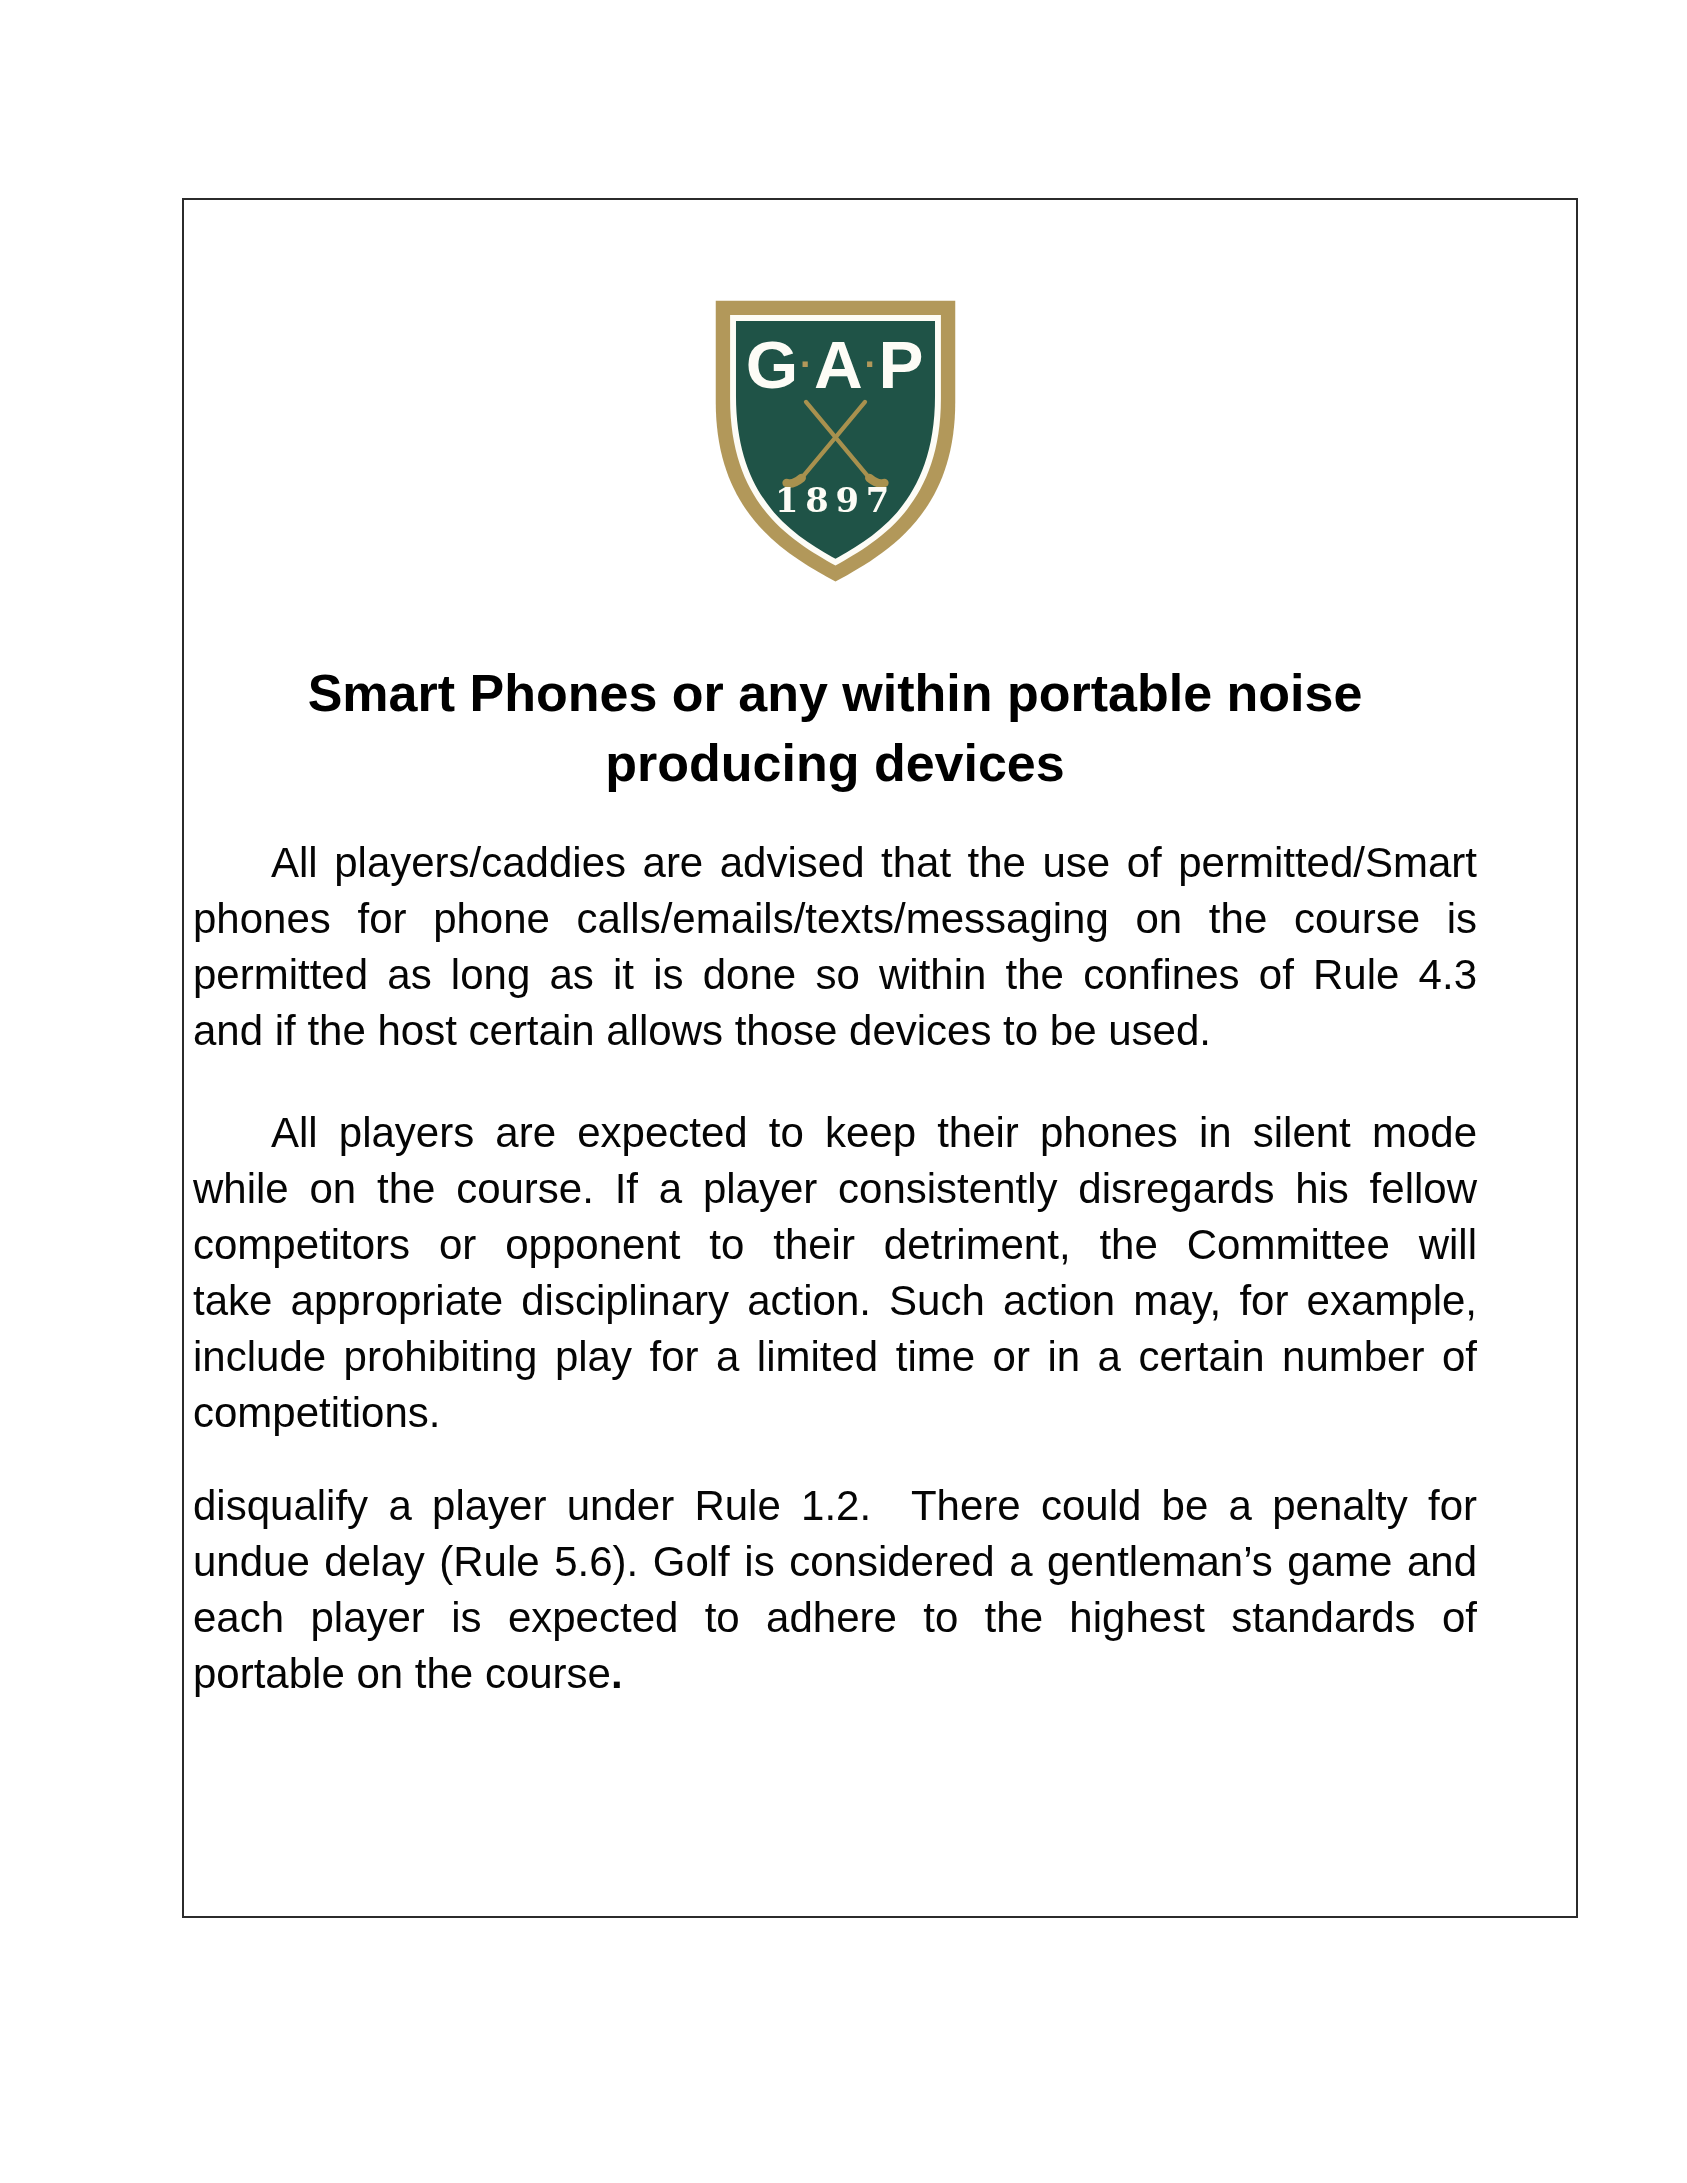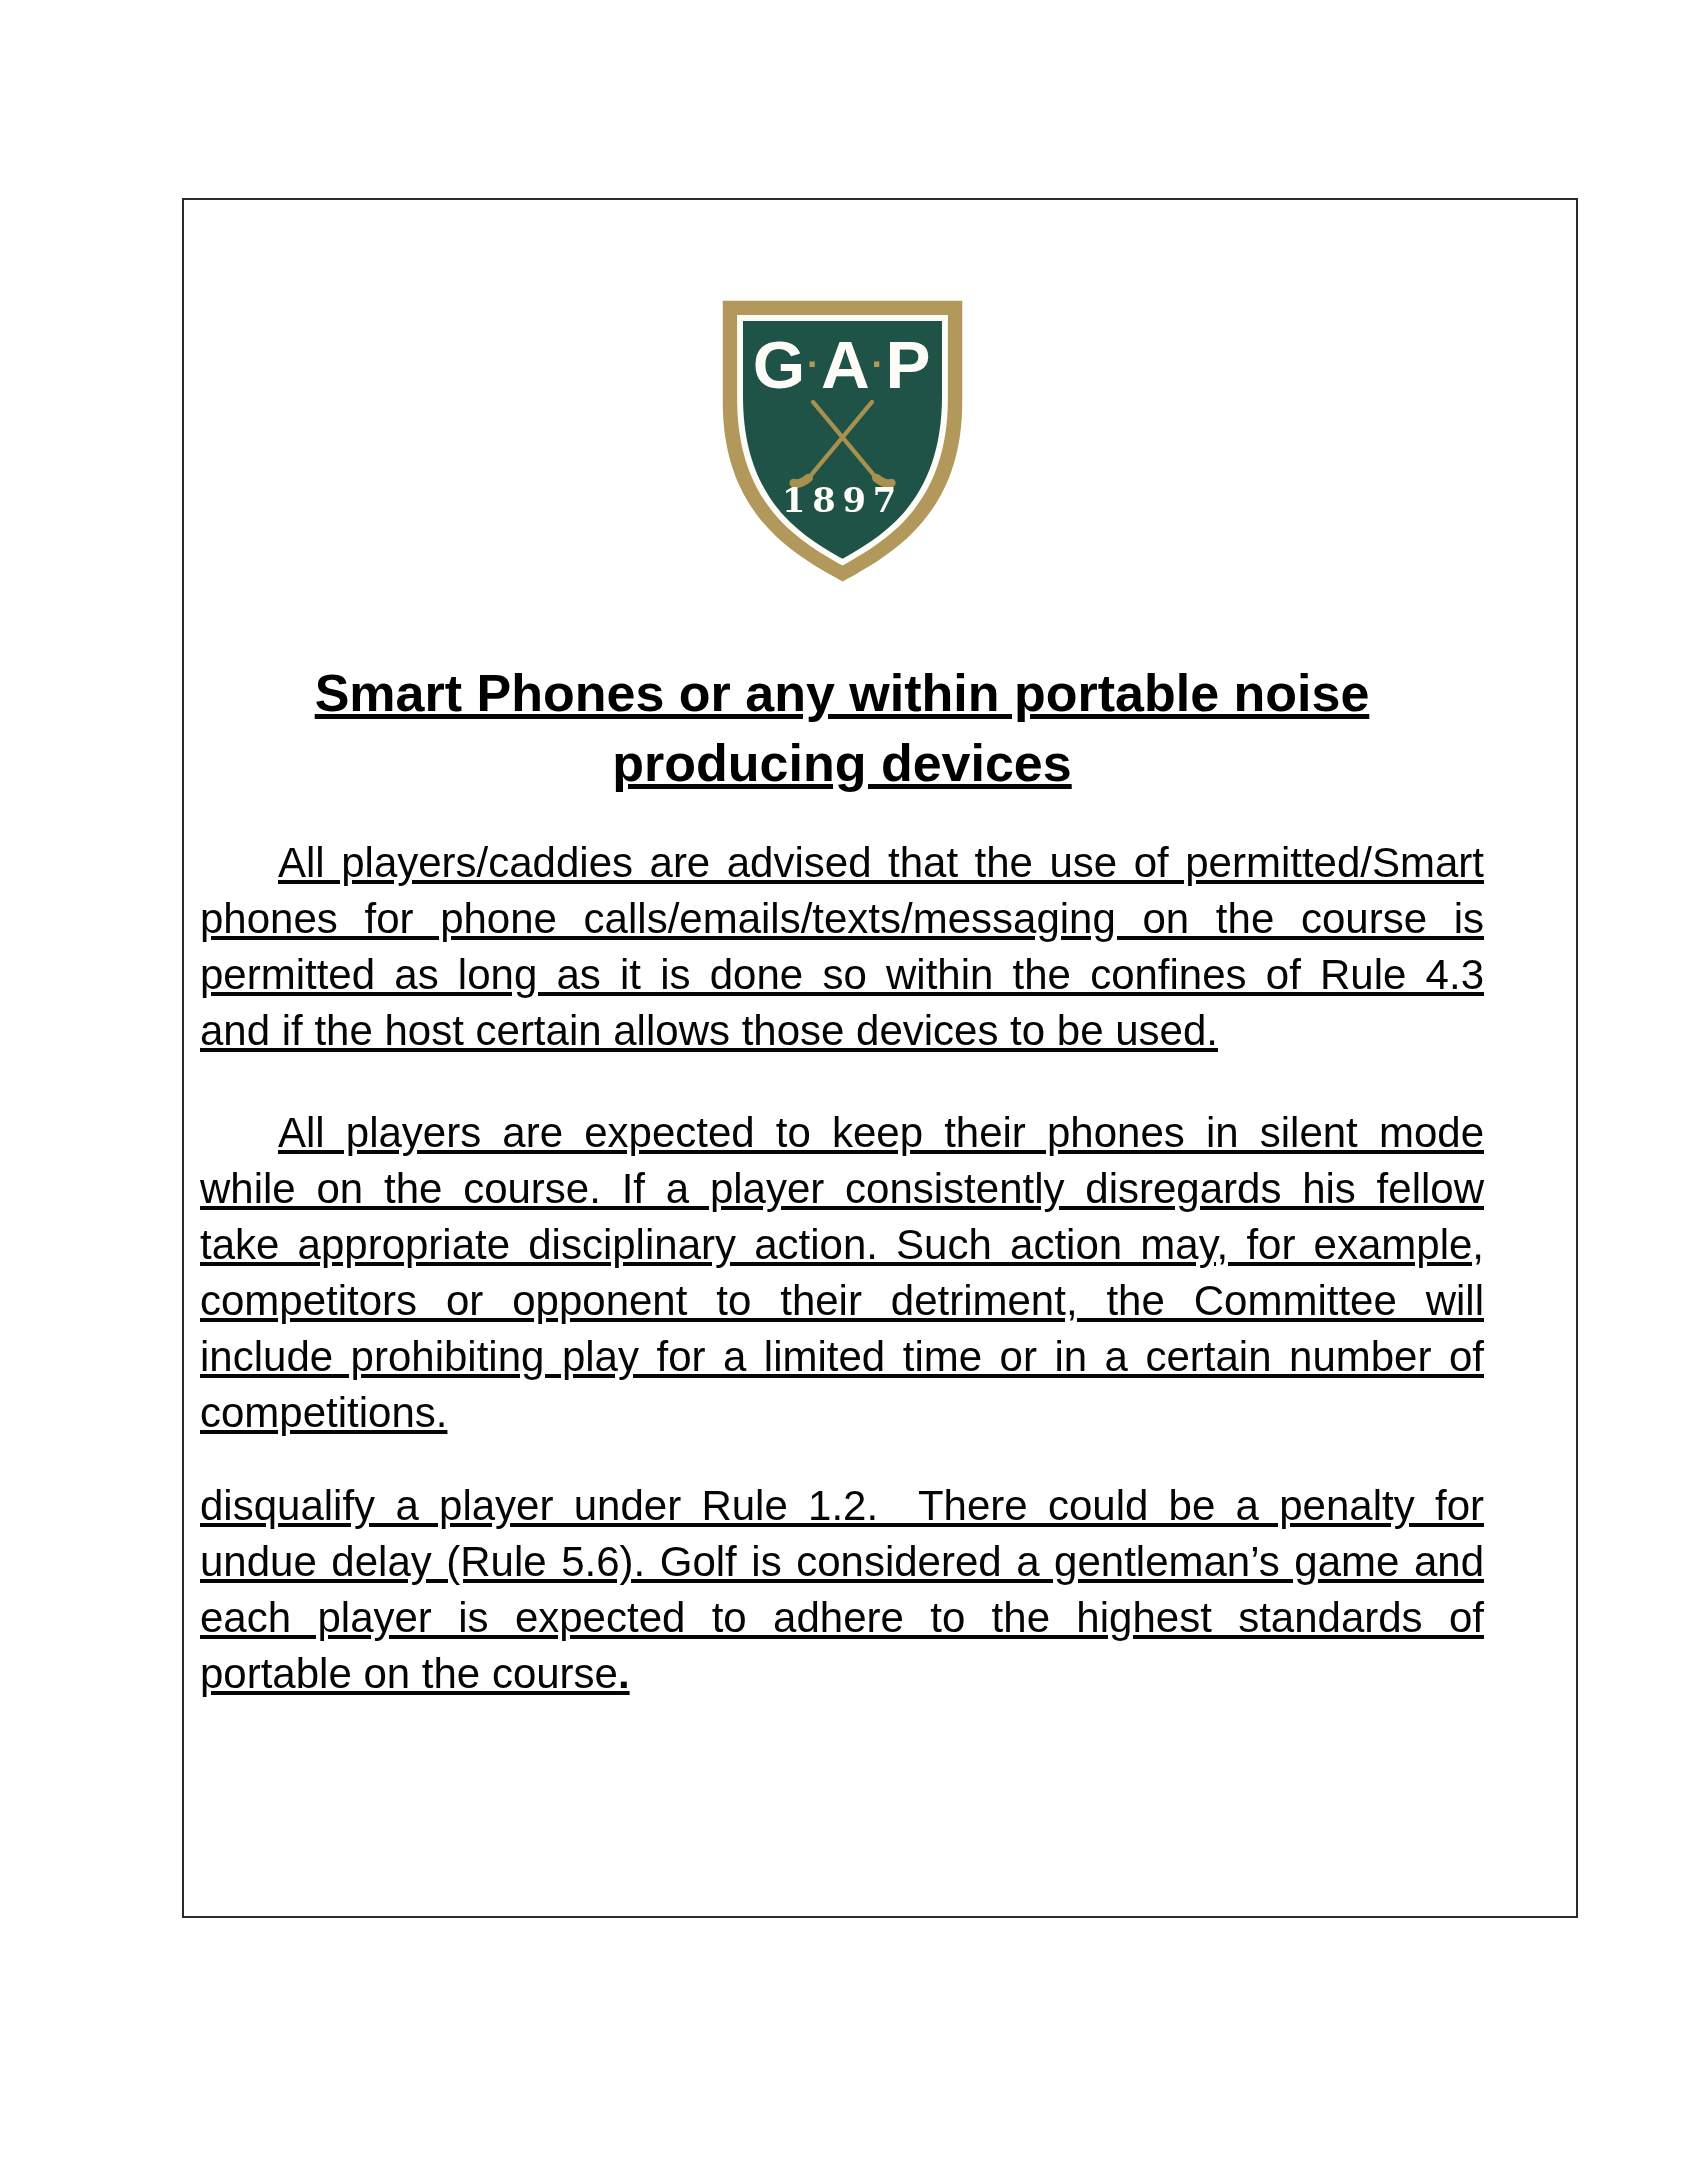--- a/index.html
+++ b/index.html
@@ -16,23 +16,22 @@
     position: absolute;
     left: 182px;
     top: 198px;
     width: 1392px;
     height: 1716px;
     border: 2.5px solid #2b2b2b;
     background: #ffffff;
     box-sizing: content-box;
   }
   .content {
-    margin-left: 16px;
+    margin-left: 9px;
     width: 1284px;
-    text-decoration: underline;
   }
   .logo-wrap {
     padding-top: 94px;
     text-align: center;
   }
   .logo-wrap svg { display: block; margin: 0 auto; }
   .doc-title {
     margin: 73px 0 0 0;
     font-size: 52px;
     line-height: 70px;
@@ -96,22 +95,22 @@
         <div class="para gap-a">
           <div class="line first">All players/caddies are advised that the use of permitted/Smart</div>
           <div class="line">phones for phone calls/emails/texts/messaging on the course is</div>
           <div class="line">permitted as long as it is done so within the confines of Rule 4.3</div>
           <div class="line last">and if the host certain allows those devices to be used.</div>
         </div>
 
         <div class="para gap-b">
           <div class="line first">All players are expected to keep their phones in silent mode</div>
           <div class="line">while on the course. If a player consistently disregards his fellow</div>
+          <div class="line">competitors or opponent to their detriment, the Committee will</div>
           <div class="line">take appropriate disciplinary action. Such action may, for example,</div>
-          <div class="line">competitors or opponent to their detriment, the Committee will</div>
           <div class="line">include prohibiting play for a limited time or in a certain number of</div>
           <div class="line last">competitions.</div>
         </div>
 
         <div class="para">
           <div class="line">disqualify a player under Rule 1.2.&nbsp; There could be a penalty for</div>
           <div class="line">undue delay (Rule 5.6). Golf is considered a gentleman’s game and</div>
           <div class="line">each player is expected to adhere to the highest standards of</div>
           <div class="line last"><span>portable on the course</span><span class="bold-period">.</span></div>
         </div>

